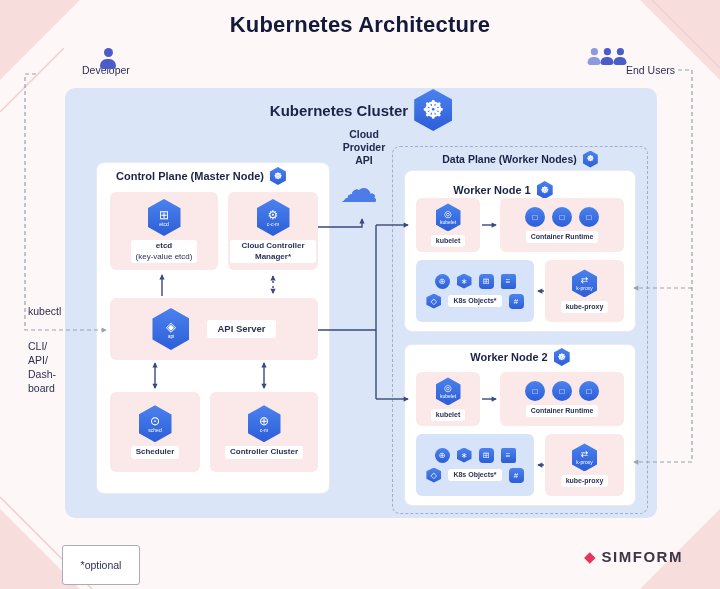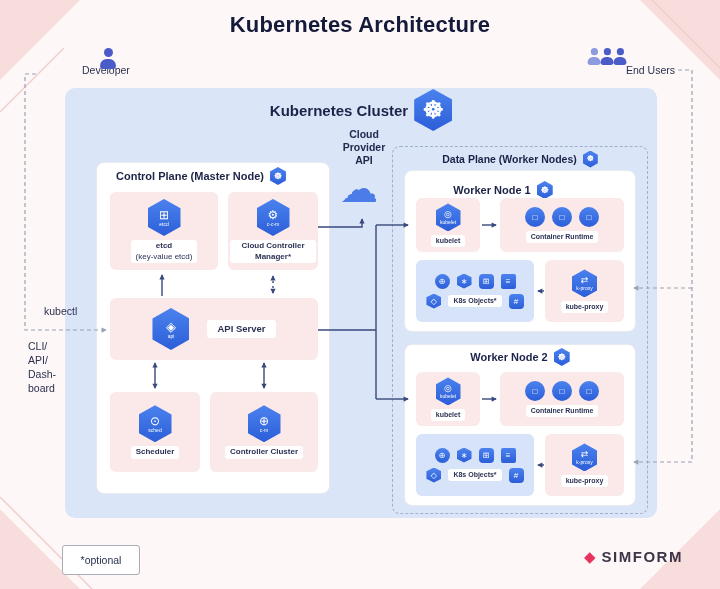--- a/index.html
+++ b/index.html
@@ -53,21 +53,21 @@
   .users-group { position:absolute; display:flex; }
   .users-group .person { transform:scale(.8); margin-right:-7px; }
 
   .side-label { position:absolute; font-size:10.5px; color:#2b3150; }
   .pre { white-space:pre-line; line-height:1.32; }
   .cloud-label { position:absolute; left:334px; top:128px; width:60px; text-align:center;
     font-size:10.5px; font-weight:600; color:#232a4d; white-space:pre-line; line-height:1.25; }
   .cloud-glyph { position:absolute; left:340px; top:170px; font-size:38px; line-height:1;
     color:#4c7ce8; text-shadow:0 0 0 #4c7ce8; }
 
-  .footnote-box { position:absolute; left:62px; top:545px; width:78px; height:30px;
+  .footnote-box { position:absolute; left:62px; top:545px; width:78px; height:40px;
     background:#fff; border:1px solid #a9adb8; border-radius:3px; display:flex;
     align-items:center; justify-content:center; font-size:10.5px; color:#2b3150;text-align:center; }
 
   .brand { position:absolute; left:584px; top:548px; display:flex; align-items:center; gap:6px; }
   .brand .mark { color:#e8335f; font-size:15px; line-height:1; }
   .brand .name { font-size:15px; font-weight:800; letter-spacing:1.5px; color:#3f3547; }
 </style>
 </head>
 <body>
 
@@ -266,21 +266,21 @@
   </div>
 
   <div class="card" style="left:545px; top:434px; width:79px; height:62px;">
     <span class="hex" style="width:25px; height:28px;">
       <span class="g" style="font-size:9px;">⇄</span>
       <span class="l">k-proxy</span>
     </span>
     <div class="pill small">kube-proxy</div>
   </div>
 
-  <div class="side-label" style="left:44px; top:305px;">kubectl</div>
+  <div class="side-label" style="left:28px; top:305px;">kubectl</div>
   <div class="side-label pre" style="left:28px; top:340px;">CLI/
 API/
 Dash-
 board</div>
 
   <div class="footnote-box">
     <span>*optional</span>
   </div>
 
   <div class="brand">

